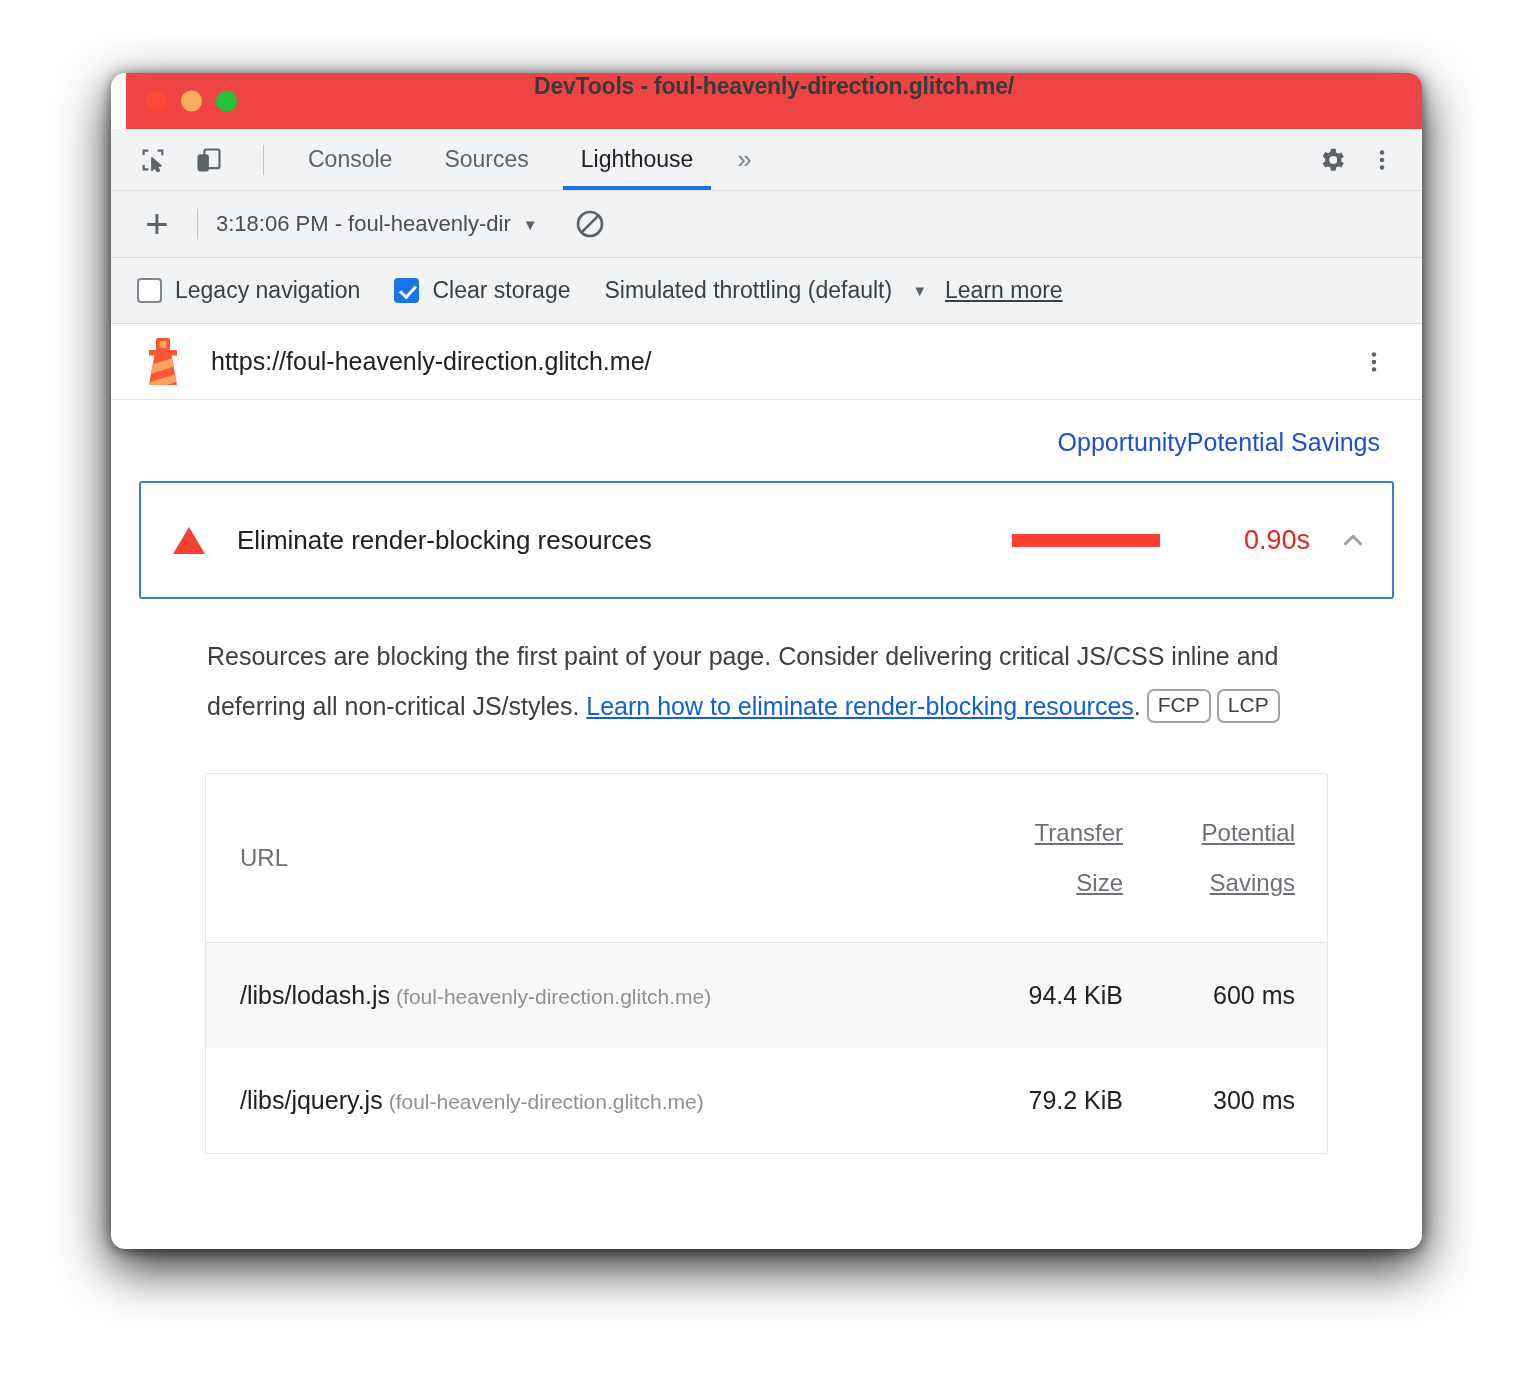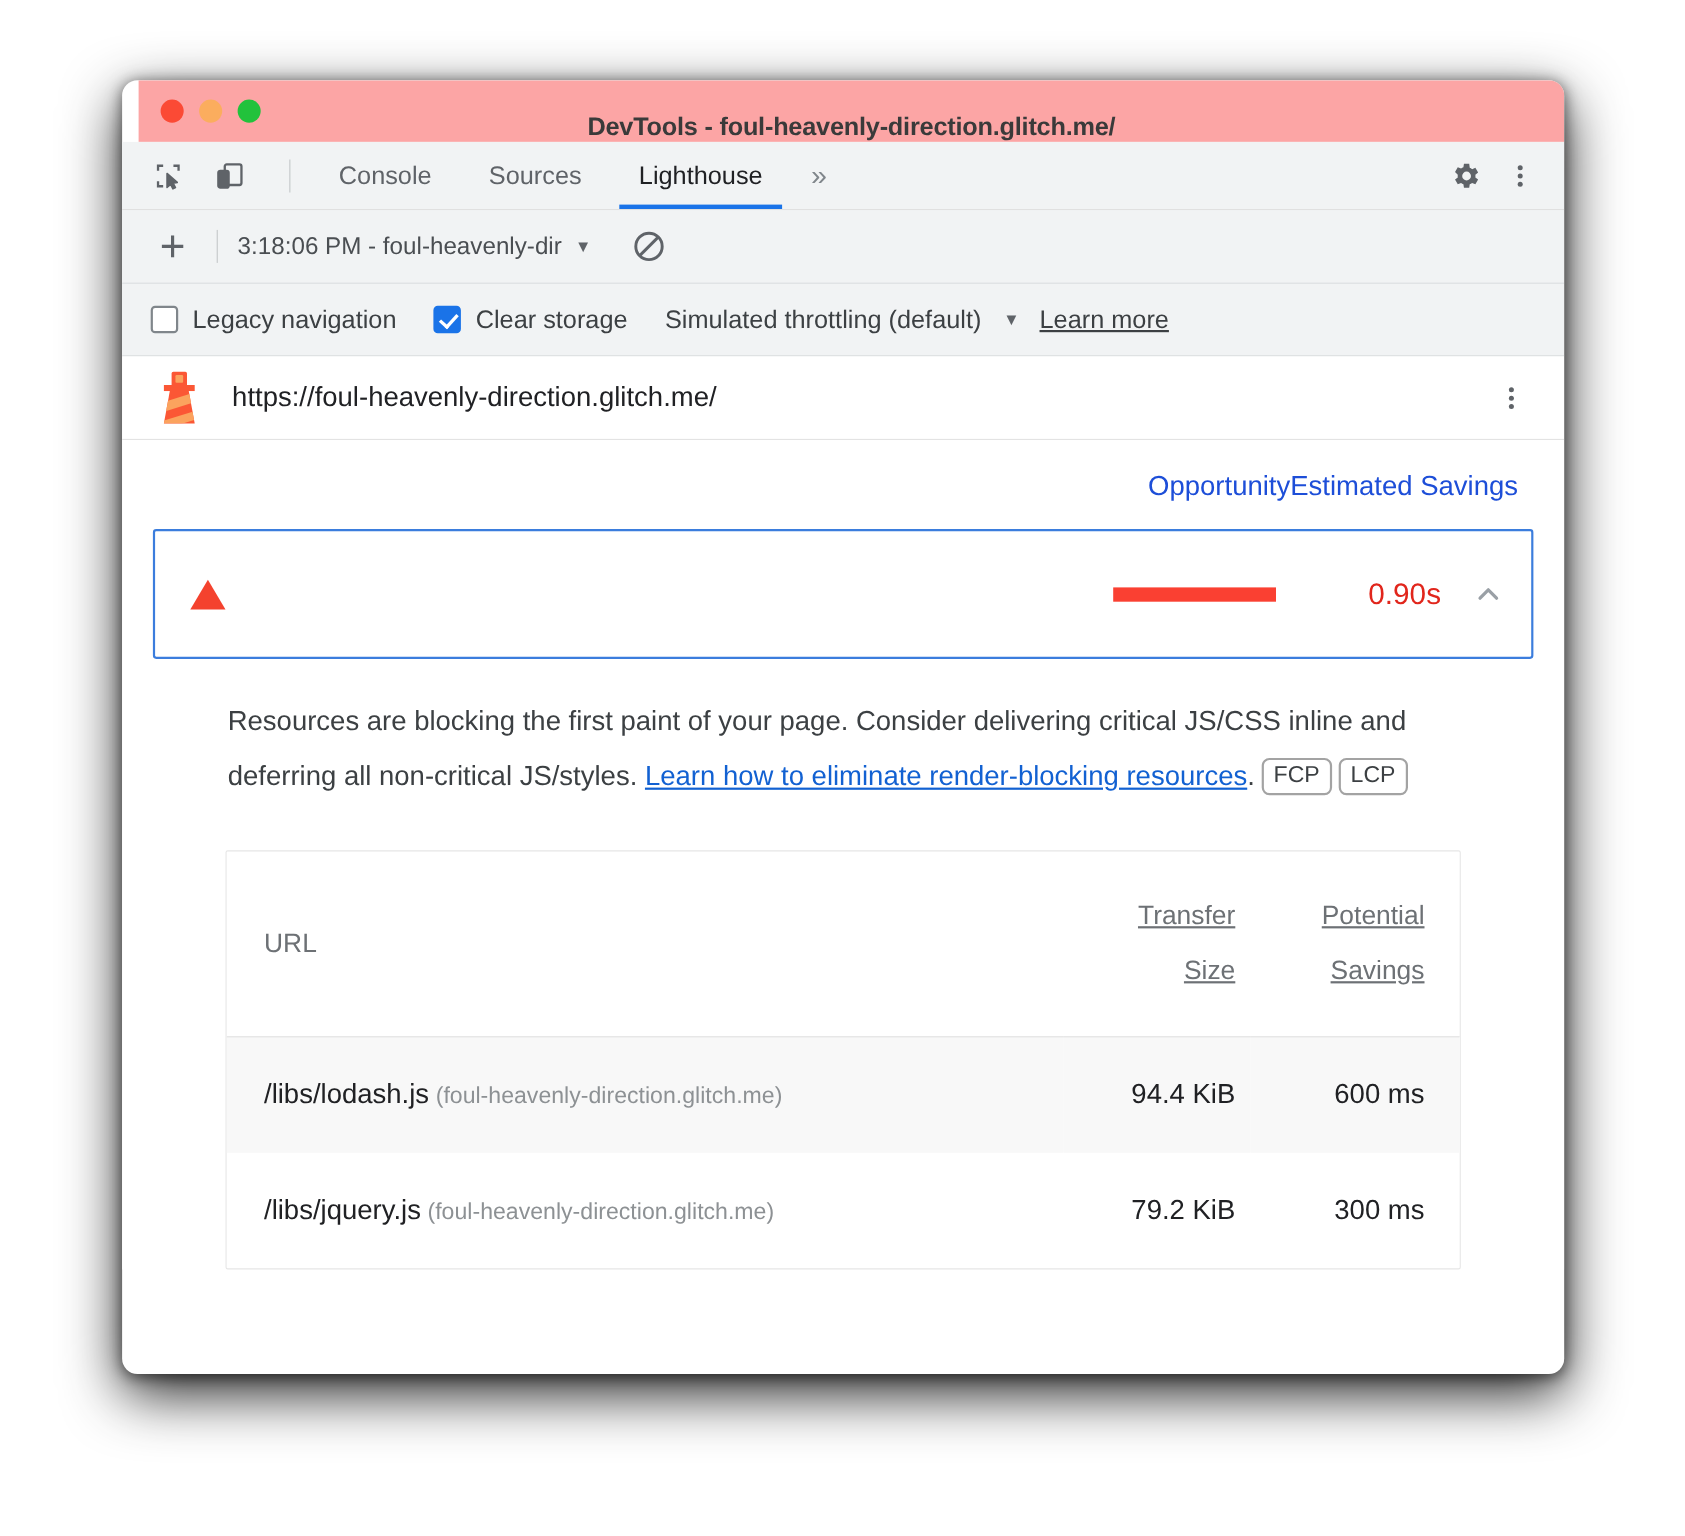--- a/index.html
+++ b/index.html
@@ -29,23 +29,23 @@
     background: #ffffff;
     border-radius: 14px;
     box-shadow: 0 18px 52px rgba(0,0,0,0.85), 0 2px 14px rgba(0,0,0,0.55);
     overflow: hidden;
   }
 
   
   .titlebar {
     position: relative;
     height: 56px;
-    background: #fca5a5;
-    display: flex;
-    align-items: flex-end;
+    background: #ef4444;
+    display: flex;
+    align-items: flex-start;
     margin-left: 15px;
   }
   .traffic {
     position: absolute;
     left: 20px;
     top: 50%;
     transform: translateY(-50%);
     display: flex;
     gap: 14px;
   }
@@ -457,25 +457,26 @@
             <circle cx="12" cy="12" r="2.1"></circle>
             <circle cx="12" cy="19" r="2.1"></circle>
         </svg>
       </span>
     </div>
 
     <div class="report-body">
 
       <div class="opp-head">
         <span>Opportunity</span>
-        <span>Estimated Savings</span>
+        <span>Potential Savings</span>
       </div>
 
       <div class="opp-card">
         <span class="warn-tri"></span>
+        <span class="opp-title">Eliminate render-blocking resources</span>
         <span class="opp-right">
           <span class="gauge-track">
             <span class="gauge-bar"></span>
           </span>
           <span class="opp-value">0.90s</span>
           <span class="chev-up">
             <svg width="30" height="30" viewBox="0 0 24 24" fill="none" stroke="#9aa0a6" stroke-width="2.4" stroke-linecap="round" stroke-linejoin="round">
               <polyline points="6,15 12,9 18,15"></polyline>
             </svg>
           </span>

